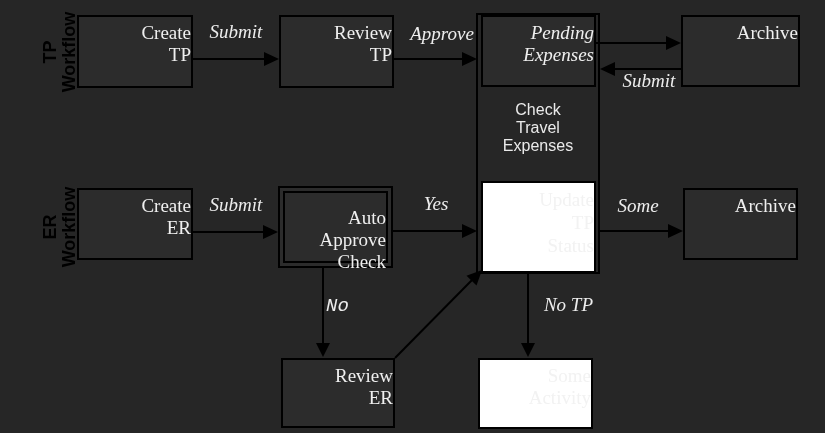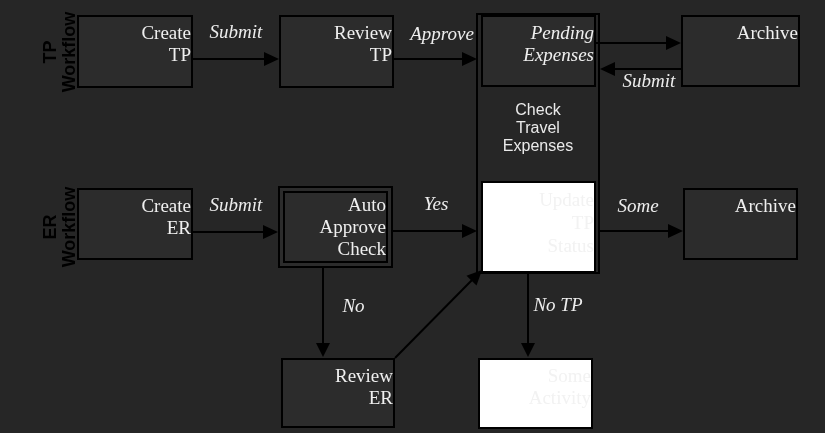--- a/index.html
+++ b/index.html
@@ -7,21 +7,21 @@
     position:relative;width:825px;height:433px;background:#262626;
     font-family:"Liberation Serif",serif;overflow:hidden;
   }
   .node{
     position:absolute;box-sizing:border-box;background:#2c2c2c;
     border:2px solid #000;color:#efefef;font-size:19px;line-height:22px;
     text-align:right;white-space:pre-line;padding-top:5px;
   }
   .node.white{background:#ffffff;color:#f2f2f2;}
   .node.white3{line-height:23px;}
-  .node.double{border:7px double #000;padding-top:1px;}
+  .node.double{border:7px double #000;padding-top:14px;}
   .container-box{
     position:absolute;box-sizing:border-box;border:2px solid #000;
     background:transparent;
   }
   .container-label{
     position:absolute;color:#eaeaea;font-family:"Liberation Sans",sans-serif;
     font-size:16px;line-height:18px;text-align:center;white-space:pre-line;
   }
   .edge-label{
     position:absolute;color:#ededed;font-style:italic;font-size:19px;
@@ -116,16 +116,16 @@
 ER</div>
   <div class="node white" style="left:478px;top:358px;width:115px;height:71px;">Some
 Activity</div>
 
   <div class="edge-label" style="left:196px;top:23px;width:80px;">Submit</div>
   <div class="edge-label" style="left:398px;top:25px;width:88px;">Approve</div>
   <div class="edge-label" style="left:610px;top:72px;width:78px;">Submit</div>
   <div class="edge-label" style="left:196px;top:196px;width:80px;">Submit</div>
   <div class="edge-label" style="left:406px;top:195px;width:60px;font-style:italic;">Yes</div>
   <div class="edge-label" style="left:604px;top:197px;width:68px;">Some</div>
-  <div class="edge-label" style="left:331px;top:297px;width:45px;">No</div>
-  <div class="edge-label" style="left:523px;top:296px;width:70px;">No TP</div>
+  <div class="edge-label" style="left:315px;top:297px;width:45px;font-family:Liberation Mono, monospace;">No</div>
+  <div class="edge-label" style="left:523px;top:296px;width:70px;text-align:right;">No TP</div>
 
 </div>
 
 </body></html>

